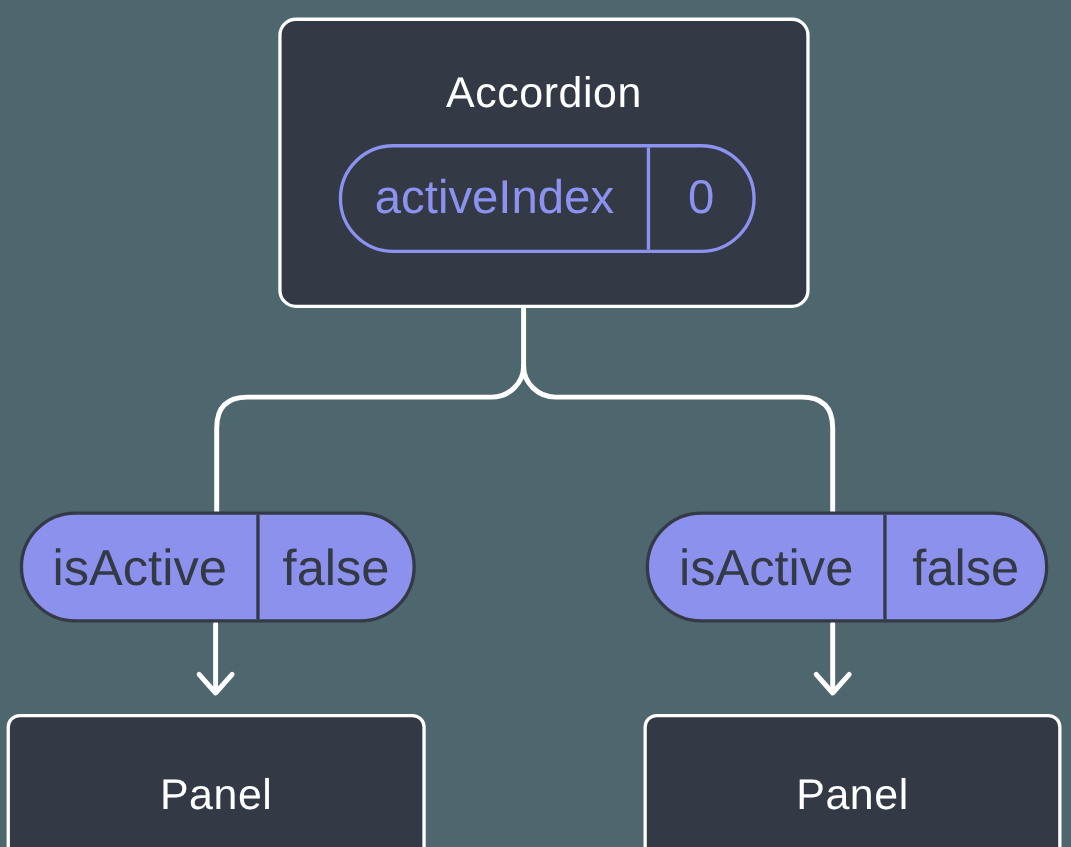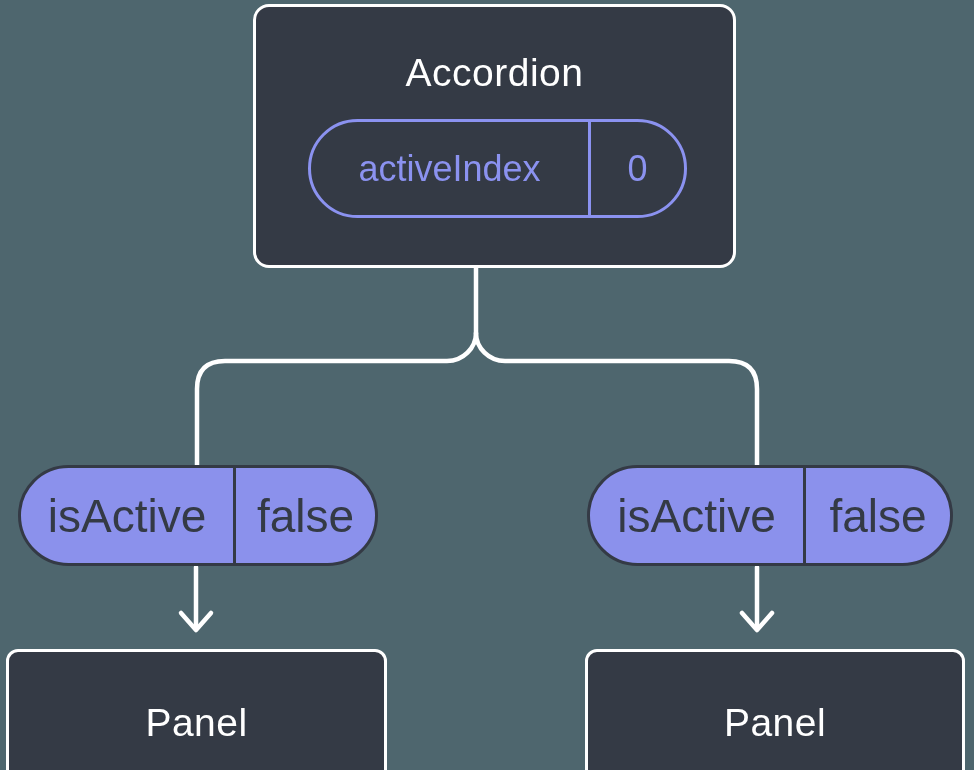--- a/index.html
+++ b/index.html
@@ -24,21 +24,21 @@
     position: absolute;
     background: #343A45;
     border: 3px solid #FFFFFF;
     box-sizing: border-box;
     z-index: 2;
     display: flex;
     flex-direction: column;
     align-items: center;
   }
   .node-root {
-    left: 253px; top: 4px;
+    left: 253px; top: 16px;
     width: 483px; height: 264px;
     border-radius: 16px;
   }
   .node-title {
     color: #FFFFFF;
     font-size: 39px;
     font-weight: 500;
     letter-spacing: 0.5px;
   }
   .node-root .node-title {
@@ -48,21 +48,21 @@
   .state-pill {
     position: absolute;
     left: 52px; top: 112px;
     width: 379px; height: 99px;
     border: 3px solid #8B92F0;
     border-radius: 52px;
     box-sizing: border-box;
     display: flex;
     align-items: stretch;
     color: #8B92F0;
-    font-size: 36px;
+    font-size: 43px;
   }
   .state-pill .pill-label {
     width: 277px;
     display: flex;
     align-items: center;
     justify-content: center;
   }
   .state-pill .pill-divider {
     width: 0;
     border-left: 3px solid #8B92F0;

